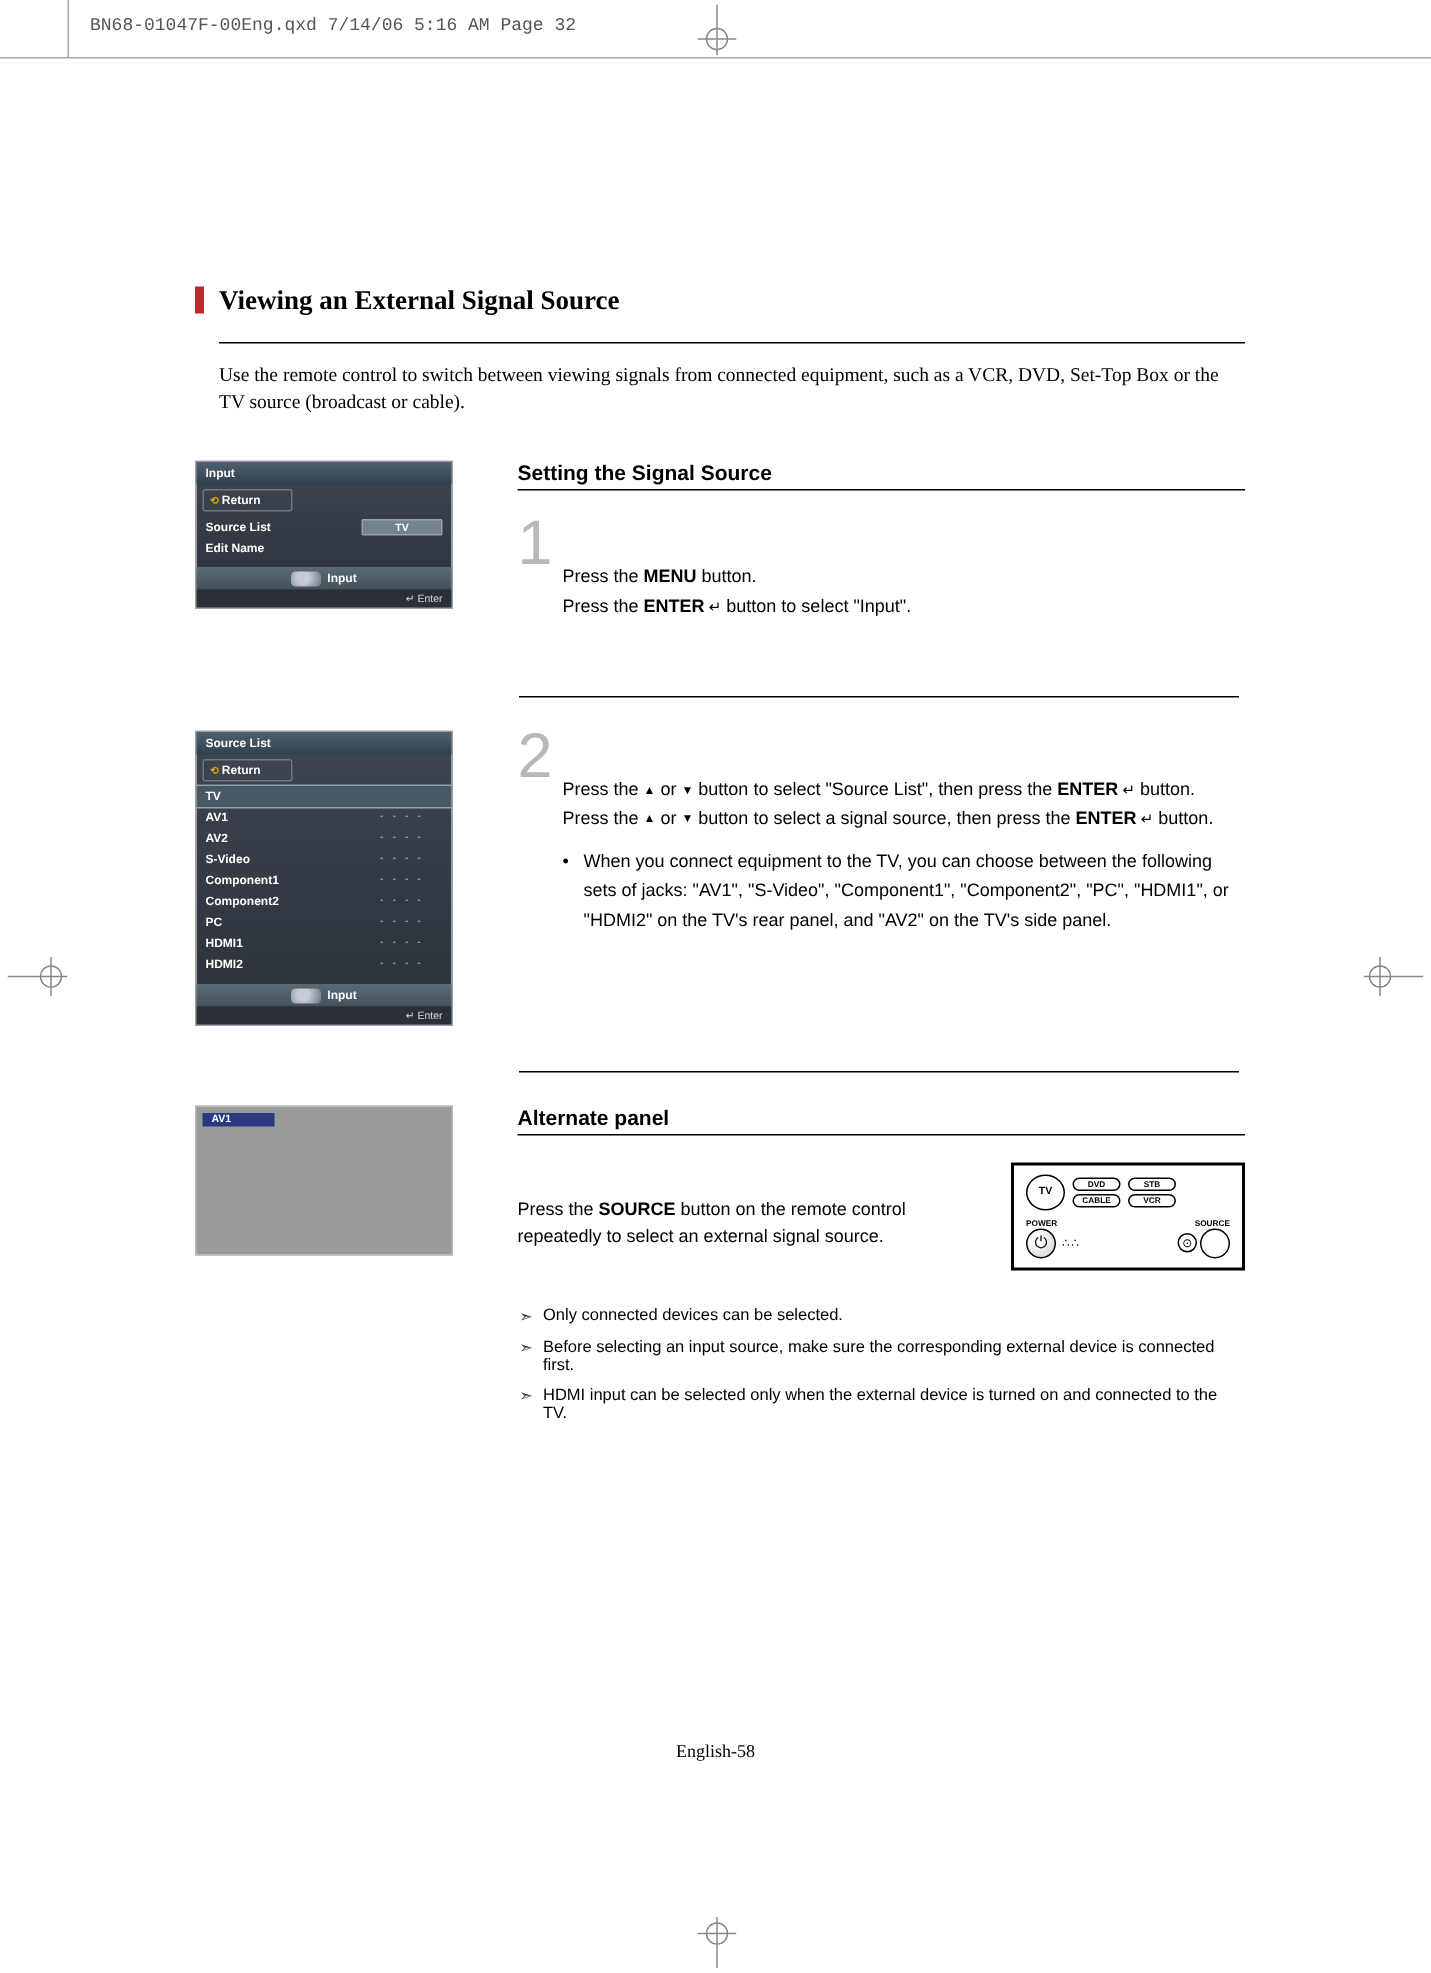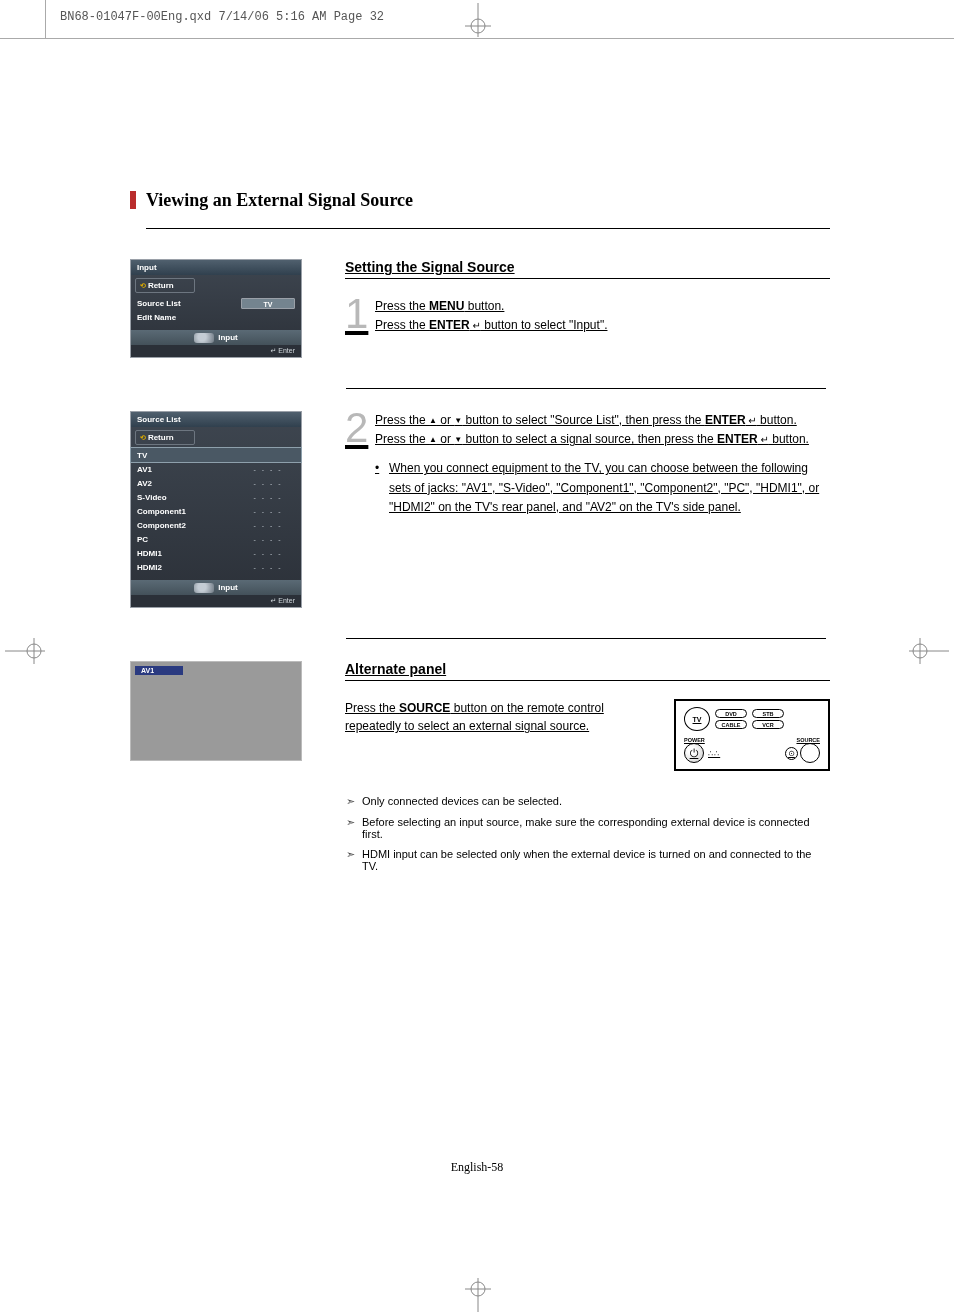--- a/index.html
+++ b/index.html
@@ -12,25 +12,25 @@
   .reg-mid-left { position: absolute; top: 638px; left: 5px; }
   .reg-mid-right { position: absolute; top: 638px; right: 5px; }
   .reg-bottom { position: absolute; bottom: 3px; left: 465px; }
   .reg svg { display: block; }
   .content { position: absolute; left: 130px; top: 190px; width: 700px; }
   .accent-bar { position: absolute; left: 130px; top: 191px; width: 6px; height: 18px; background: #b92c2c; }
   .main-title { font-family: "Times New Roman", serif; font-size: 18px; font-weight: bold; margin-left: 16px; padding-bottom: 17px; border-bottom: 1px solid #000; }
   .intro { font-family: "Times New Roman", serif; font-size: 13px; margin: 12px 0 0 16px; line-height: 1.4; }
   .block { margin-top: 30px; display: flex; justify-content: center; }
   .osd-col { width: 175px; flex-shrink: 0; }
-  .text-col { margin-left: 40px; flex: 1; text-decoration: underline; }
+  .text-col { margin-left: 40px; flex: 1; }
   .sub-title { font-weight: bold; font-size: 14px; border-bottom: 1px solid #000; padding-bottom: 3px; margin-bottom: 18px; }
   .step { display: flex; margin-bottom: 20px; }
   .step-num { font-family: "Arial Narrow", Arial, sans-serif; font-size: 42px; font-weight: 300; color: #b8b8b8; line-height: 0.8; width: 30px; flex-shrink: 0; }
-  .step-body { font-size: 12px; line-height: 1.6; }
+  .step-body { font-size: 12px; line-height: 1.6; margin-top: 30px; }
   .step-body b { font-weight: bold; }
   .tri-up::before { content: "▲"; font-size: 8px; vertical-align: 1px; }
   .tri-dn::before { content: "▼"; font-size: 8px; vertical-align: 1px; }
   .enter-glyph { font-size: 10px; }
   .bullet-block { margin-top: 10px; font-size: 12px; line-height: 1.6; display: flex; }
   .bullet-dot { width: 14px; flex-shrink: 0; }
   
   .osd { width: 172px; background: linear-gradient(#3e4650, #2b3038); border: 1px solid #9aa0a8; font-size: 8px; color: #fff; }
   .osd-title { background: linear-gradient(#50606e,#30404e); padding: 3px 6px; font-weight: bold; }
   .osd-row { display: flex; align-items: center; padding: 2px 6px; height: 14px; }
@@ -42,21 +42,21 @@
   .osd-row.sel { background: #4a5864; outline: 1px solid #8ea0ac; }
   .osd-sep { height: 6px; }
   .osd-footer { background: linear-gradient(#5a6a75,#44515a); text-align: center; padding: 3px 0 2px; font-weight: bold; }
   .osd-foot-ic { display:inline-block; width:20px; height:10px; margin-right:4px; background: radial-gradient(circle at 40% 40%, #c4ccd4 30%, #7a848e 90%); border-radius: 3px; vertical-align: middle; }
   .osd-enter { text-align: right; padding: 2px 6px; font-size: 7px; color: #d0d6db; background:#2b3038; }
   
   .tv-panel { width: 172px; height: 100px; background: #9a9a9a; border: 1px solid #bbb; }
   .tv-label { margin: 4px; font-size: 7px; background: #2a3a80; color: #fff; padding: 1px 6px; width: 48px; font-weight: bold; }
   
   .alt-row { display: flex; align-items: flex-start; }
-  .alt-text { flex: 1; font-size: 12px; line-height: 1.5; margin-top: 0; padding-right: 32px; }
+  .alt-text { flex: 1; font-size: 12px; line-height: 1.5; margin-top: 22px; padding-right: 32px; }
   .remote-box { width: 156px; height: 72px; border: 2px solid #000; padding: 6px 8px 4px; position: relative; font-size: 6px; }
   .rb-row1 { display:flex; align-items:center; gap:5px; margin-bottom:6px; }
   .rb-tv { width:26px; height:24px; border:1.5px solid #000; border-radius:50%; display:flex; align-items:center; justify-content:center; font-weight:bold; font-size:7px; }
   .rb-pill { border:1px solid #000; border-radius:5px; width:32px; height:9px; line-height:8px; text-align:center; font-size:5.5px; font-weight:bold; }
   .rb-col { display:flex; flex-direction:column; gap:2px; }
   .rb-row2 { display:flex; align-items:flex-end; justify-content:space-between; }
   .rb-lbl { font-size:5.5px; font-weight:bold; }
   .rb-pwr { width:20px; height:20px; border:1.5px solid #000; border-radius:50%; display:flex; align-items:center; justify-content:center; font-size:11px; background: radial-gradient(circle at 35% 35%, #fff 20%, #ccc 100%); }
   .rb-dots { font-size:8px; letter-spacing:1px; line-height:5px; }
   .rb-src-g { display:flex; align-items:center; gap:2px; }
@@ -104,20 +104,21 @@
         <line x1="13" y1="0" x2="13" y2="34" stroke="#888"></line>
         <line x1="0" y1="11" x2="26" y2="11" stroke="#888"></line>
         <circle cx="13" cy="11" r="7" fill="none" stroke="#888"></circle>
       </svg>
     </div>
 
   <div class="accent-bar"></div>
 
   <div class="content">
     <div class="main-title">Viewing an External Signal Source</div>
+    <div class="intro">Use the remote control to switch between viewing signals from connected equipment, such as a VCR, DVD, Set-Top Box or the TV source (broadcast or cable).</div>
 
     <div class="block">
       <div class="osd-col">
         <div class="osd">
           <div class="osd-title">Input</div>
           <div class="osd-return"><span class="ret-ic">⟲</span><span>Return</span></div>
           <div class="osd-row">
               <span class="lbl">Source List</span>
               <span class="pill">TV</span>
             </div>

